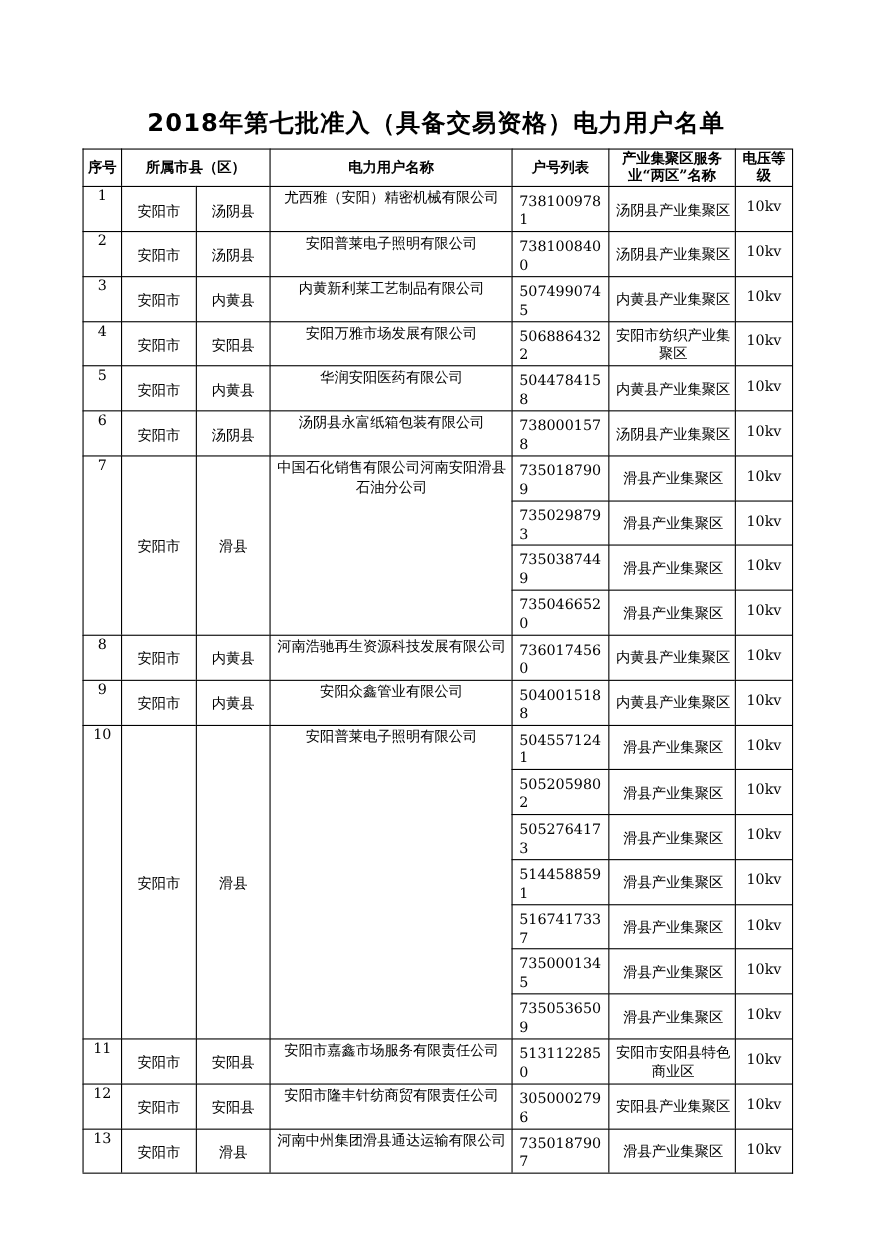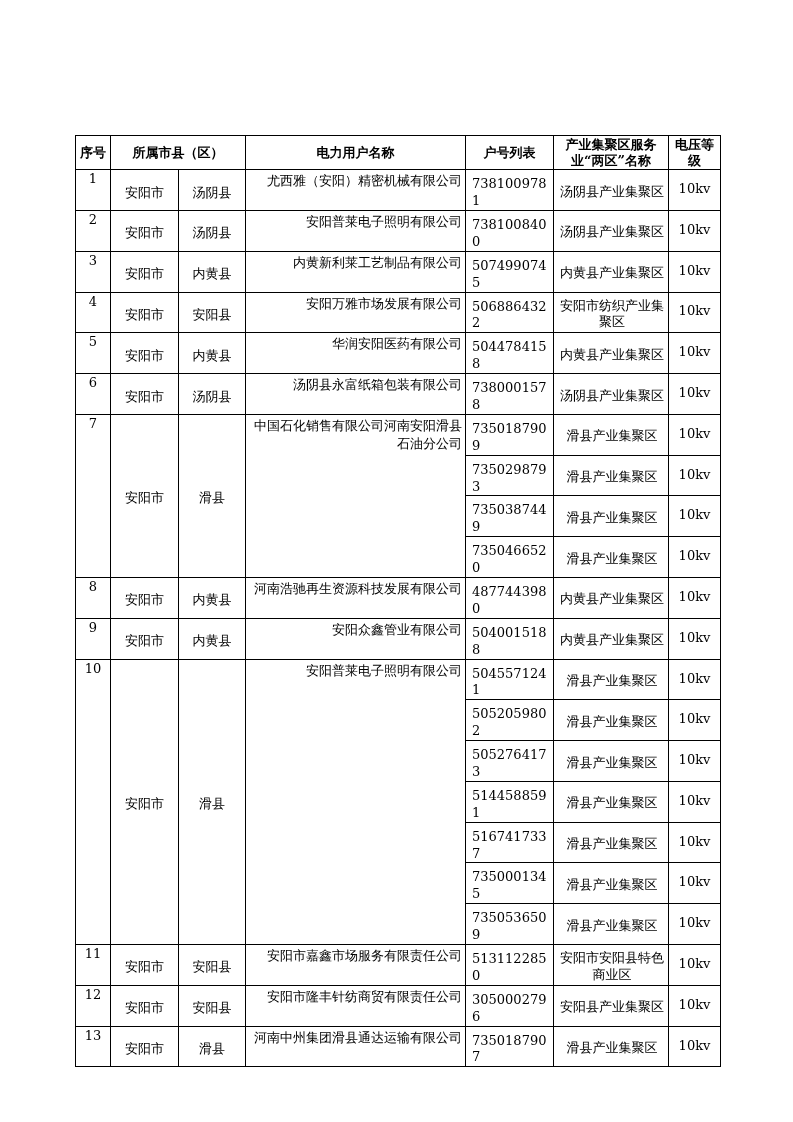--- a/index.html
+++ b/index.html
@@ -50,30 +50,31 @@
     font-weight: bold;
     text-align: center;
     vertical-align: middle;
     padding: 1px 3px;
     line-height: 1.2;
   }
   .doc-table td { font-size: 13px; line-height: 1.3; }
   td.c-no      { text-align: center; vertical-align: top;    padding-top: 1px; }
   td.c-city,
   td.c-county  { text-align: center; vertical-align: middle; padding-top: 7px; }
-  td.c-company { text-align: right;   vertical-align: top;    padding: 2px 3px 0 4px; line-height: 1.4; }
+  td.c-company { text-align: center;   vertical-align: top;    padding: 2px 3px 0 4px; line-height: 1.4; font-family: Liberation Mono, monospace; }
   td.c-account { text-align: left;   vertical-align: middle; padding: 6px 2px 0 6px; }
   td.c-zone    { text-align: center;   vertical-align: middle; padding: 5px 3px 1px 5px; line-height: 1.3; }
   td.c-voltage { text-align: center; vertical-align: middle; padding-top: 0; }
 </style>
 </head>
 <body>
 
 <div class="page">
 
+  <div class="doc-title">2018年第七批准入（具备交易资格）电力用户名单</div>
 
   <table class="doc-table">
     <colgroup>
       <col style="width:35px">
       <col style="width:68px">
       <col style="width:67px">
       <col style="width:220px">
       <col style="width:88px">
       <col style="width:115px">
       <col style="width:52px">
@@ -165,21 +166,21 @@
         <tr>
           <td class="c-account">7350466520</td>
           <td class="c-zone">滑县产业集聚区</td>
           <td class="c-voltage">10kv</td>
         </tr>
         <tr>
           <td class="c-no">8</td>
           <td class="c-city">安阳市</td>
           <td class="c-county">内黄县</td>
           <td class="c-company">河南浩驰再生资源科技发展有限公司</td>
-          <td class="c-account">4877443980</td>
+          <td class="c-account">7360174560</td>
           <td class="c-zone">内黄县产业集聚区</td>
           <td class="c-voltage">10kv</td>
         </tr>
         <tr>
           <td class="c-no">9</td>
           <td class="c-city">安阳市</td>
           <td class="c-county">内黄县</td>
           <td class="c-company">安阳众鑫管业有限公司</td>
           <td class="c-account">5040015188</td>
           <td class="c-zone">内黄县产业集聚区</td>

